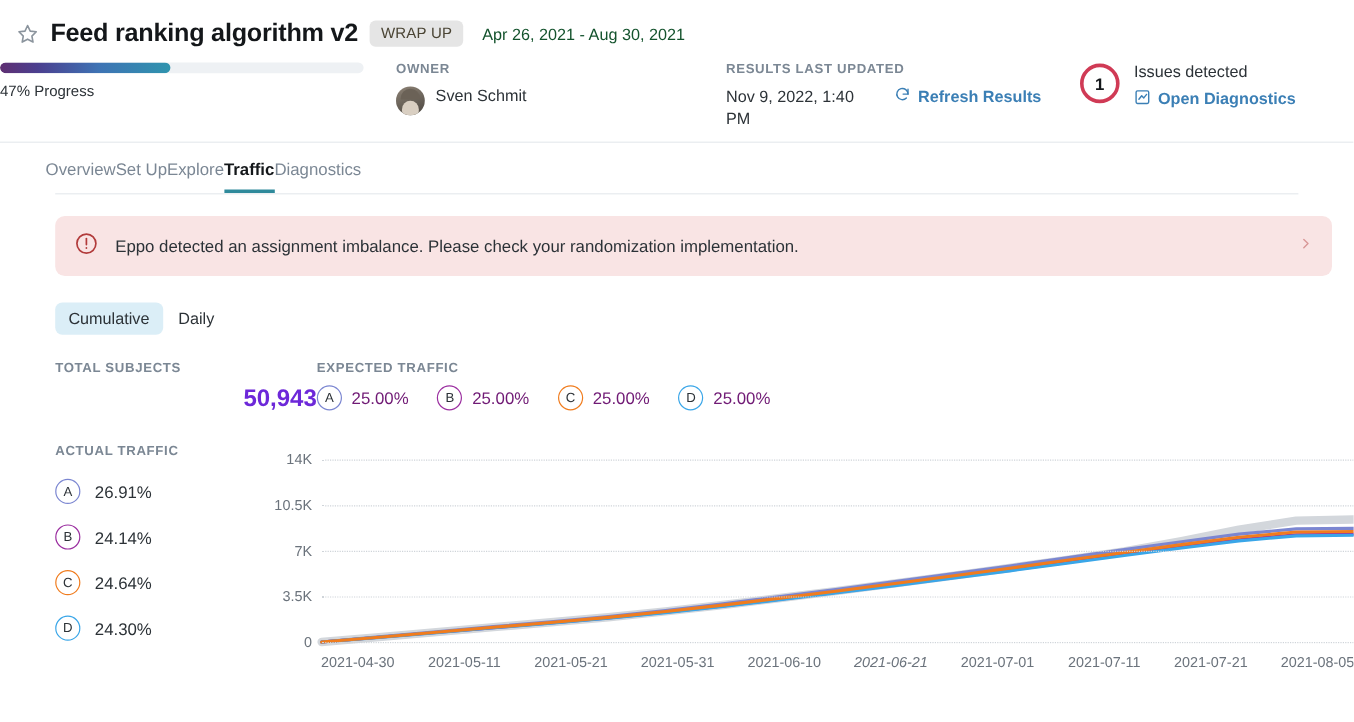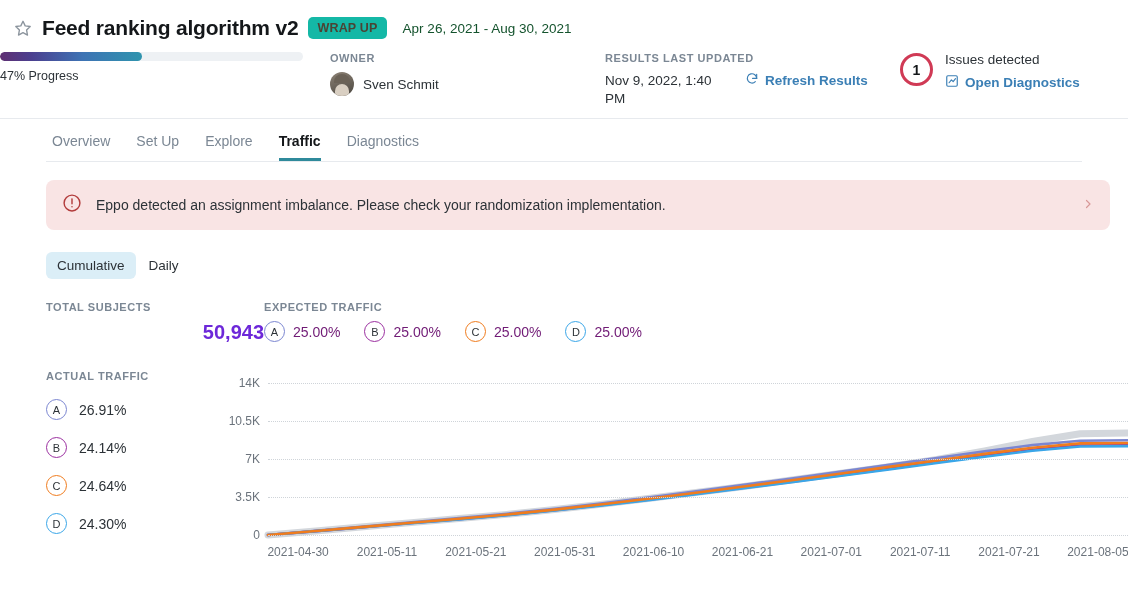--- a/index.html
+++ b/index.html
@@ -11,35 +11,35 @@
     color:#1d2129;
     overflow:hidden;
   }
 
   
   .header { position:relative; padding:0 0 0 0; }
   .title-row { display:flex; align-items:center; gap:10px; padding:16px 0 0 14px; }
   .star-icon { width:18px; height:18px; display:block; flex:0 0 auto; }
   .exp-title { font-size:21px; font-weight:bold; letter-spacing:-0.2px; color:#14171a; white-space:nowrap; }
   .wrap-badge {
-    background:#14b8a6; color:#4a4434; font-size:12.5px; font-weight:700;
+    background:#e5e5e5; color:#4a4434; font-size:12.5px; font-weight:400;
     padding:4px 9px; border-radius:5px; letter-spacing:0.2px; white-space:nowrap;
   }
   .date-range { font-size:13.5px; color:#14532d; white-space:nowrap; margin-left:6px; }
 
   .meta-row { display:flex; align-items:flex-start; padding:12px 0 0 0; position:relative; height:62px; }
   .meta-progress { width:330px; flex:0 0 auto; }
   .pbar-track { height:9px; border-radius:6px; background:#eef1f4; width:303px; overflow:hidden; }
   .pbar-fill { height:9px; border-radius:6px; background:linear-gradient(90deg,#5f2f72 0%,#4b3f8f 22%,#3e73b4 58%,#2f94ae 100%); }
   .pbar-label { font-size:12.5px; color:#2c3237; margin-top:8px; }
 
   .meta-col { flex:0 0 auto; }
   .meta-label { font-size:11px; font-weight:bold; letter-spacing:0.55px; color:#7b8794; margin-bottom:8px; }
   .owner-col { width:275px; }
-  .owner-line { display:flex; align-items:center; gap:9px; }
+  .owner-line { display:flex; gap:9px; }
   .avatar { width:24px; height:24px; border-radius:50%; flex:0 0 auto;
             background:linear-gradient(160deg,#8d8275,#4a4640); position:relative; overflow:hidden; }
   .avatar::after { content:""; position:absolute; left:5px; top:12px; width:14px; height:14px;
                    border-radius:50% 50% 40% 40%; background:#d9cfc2; }
   .avatar::before { content:""; position:absolute; left:4px; top:2px; width:16px; height:9px;
                     border-radius:10px 10px 0 0; background:#6b6257; z-index:2; }
   .owner-name { font-size:13.5px; color:#2c3237; }
 
   .updated-col { width:295px; }
   .updated-line { display:flex; align-items:flex-start; gap:18px; }
@@ -51,21 +51,21 @@
   .issue-ring {
     width:33px; height:33px; border-radius:50%; border:3px solid #d03a55;
     display:flex; align-items:center; justify-content:center;
     font-size:14px; font-weight:bold; color:#14171a; flex:0 0 auto; margin-top:1px;
   }
   .issues-text { font-size:13.5px; color:#2c3237; margin-bottom:7px; }
 
   .header-rule { height:1px; background:#e7eaee; margin-top:16px; }
 
   
-  .tabs { display:flex; gap:26px; padding:14px 0 0 52px; position:relative; }
+  .tabs { display:flex; padding:14px 0 0 38px; position:relative; }
   .tab { font-size:14px; color:#7b8794; padding-bottom:12px; cursor:pointer; white-space:nowrap; }
   .tab.active { color:#14171a; font-weight:bold; box-shadow: inset 0 -3px 0 0 #2f8a9b; }
   .tabs-rule { height:1px; background:#e7eaee; margin:0 46px 0 46px; }
 
   
   .alert {
     margin:18px 18px 0 46px; background:#f9e4e4; border-radius:8px;
     display:flex; align-items:center; gap:14px; padding:13px 16px; position:relative; height:50px;
   }
   .alert-text { font-size:14px; color:#2c3237; }
@@ -280,21 +280,21 @@
           <div class="ylab" style="top: 75%;">3.5K</div>
           <div class="gridline" style="top: 100%;"></div>
           <div class="ylab" style="top: 100%;">0</div>
         </div>
       <div class="xlabels" id="xlabels">
           <div class="xlab" style="left: 3.5%;">2021-04-30</div>
           <div class="xlab" style="left: 13.8333%;">2021-05-11</div>
           <div class="xlab" style="left: 24.1667%;">2021-05-21</div>
           <div class="xlab" style="left: 34.5%;">2021-05-31</div>
           <div class="xlab" style="left: 44.8333%;">2021-06-10</div>
-          <div class="xlab" style="left: 55.1667%;">2021-06-21</div>
+          <div class="xlab" style="left: 55.1667%; font-style: italic;">2021-06-21</div>
           <div class="xlab" style="left: 65.5%;">2021-07-01</div>
           <div class="xlab" style="left: 75.8333%;">2021-07-11</div>
           <div class="xlab" style="left: 86.1667%;">2021-07-21</div>
           <div class="xlab" style="left: 96.5%;">2021-08-05</div>
         </div>
     </div>
   </div>
 
 </div>
 

